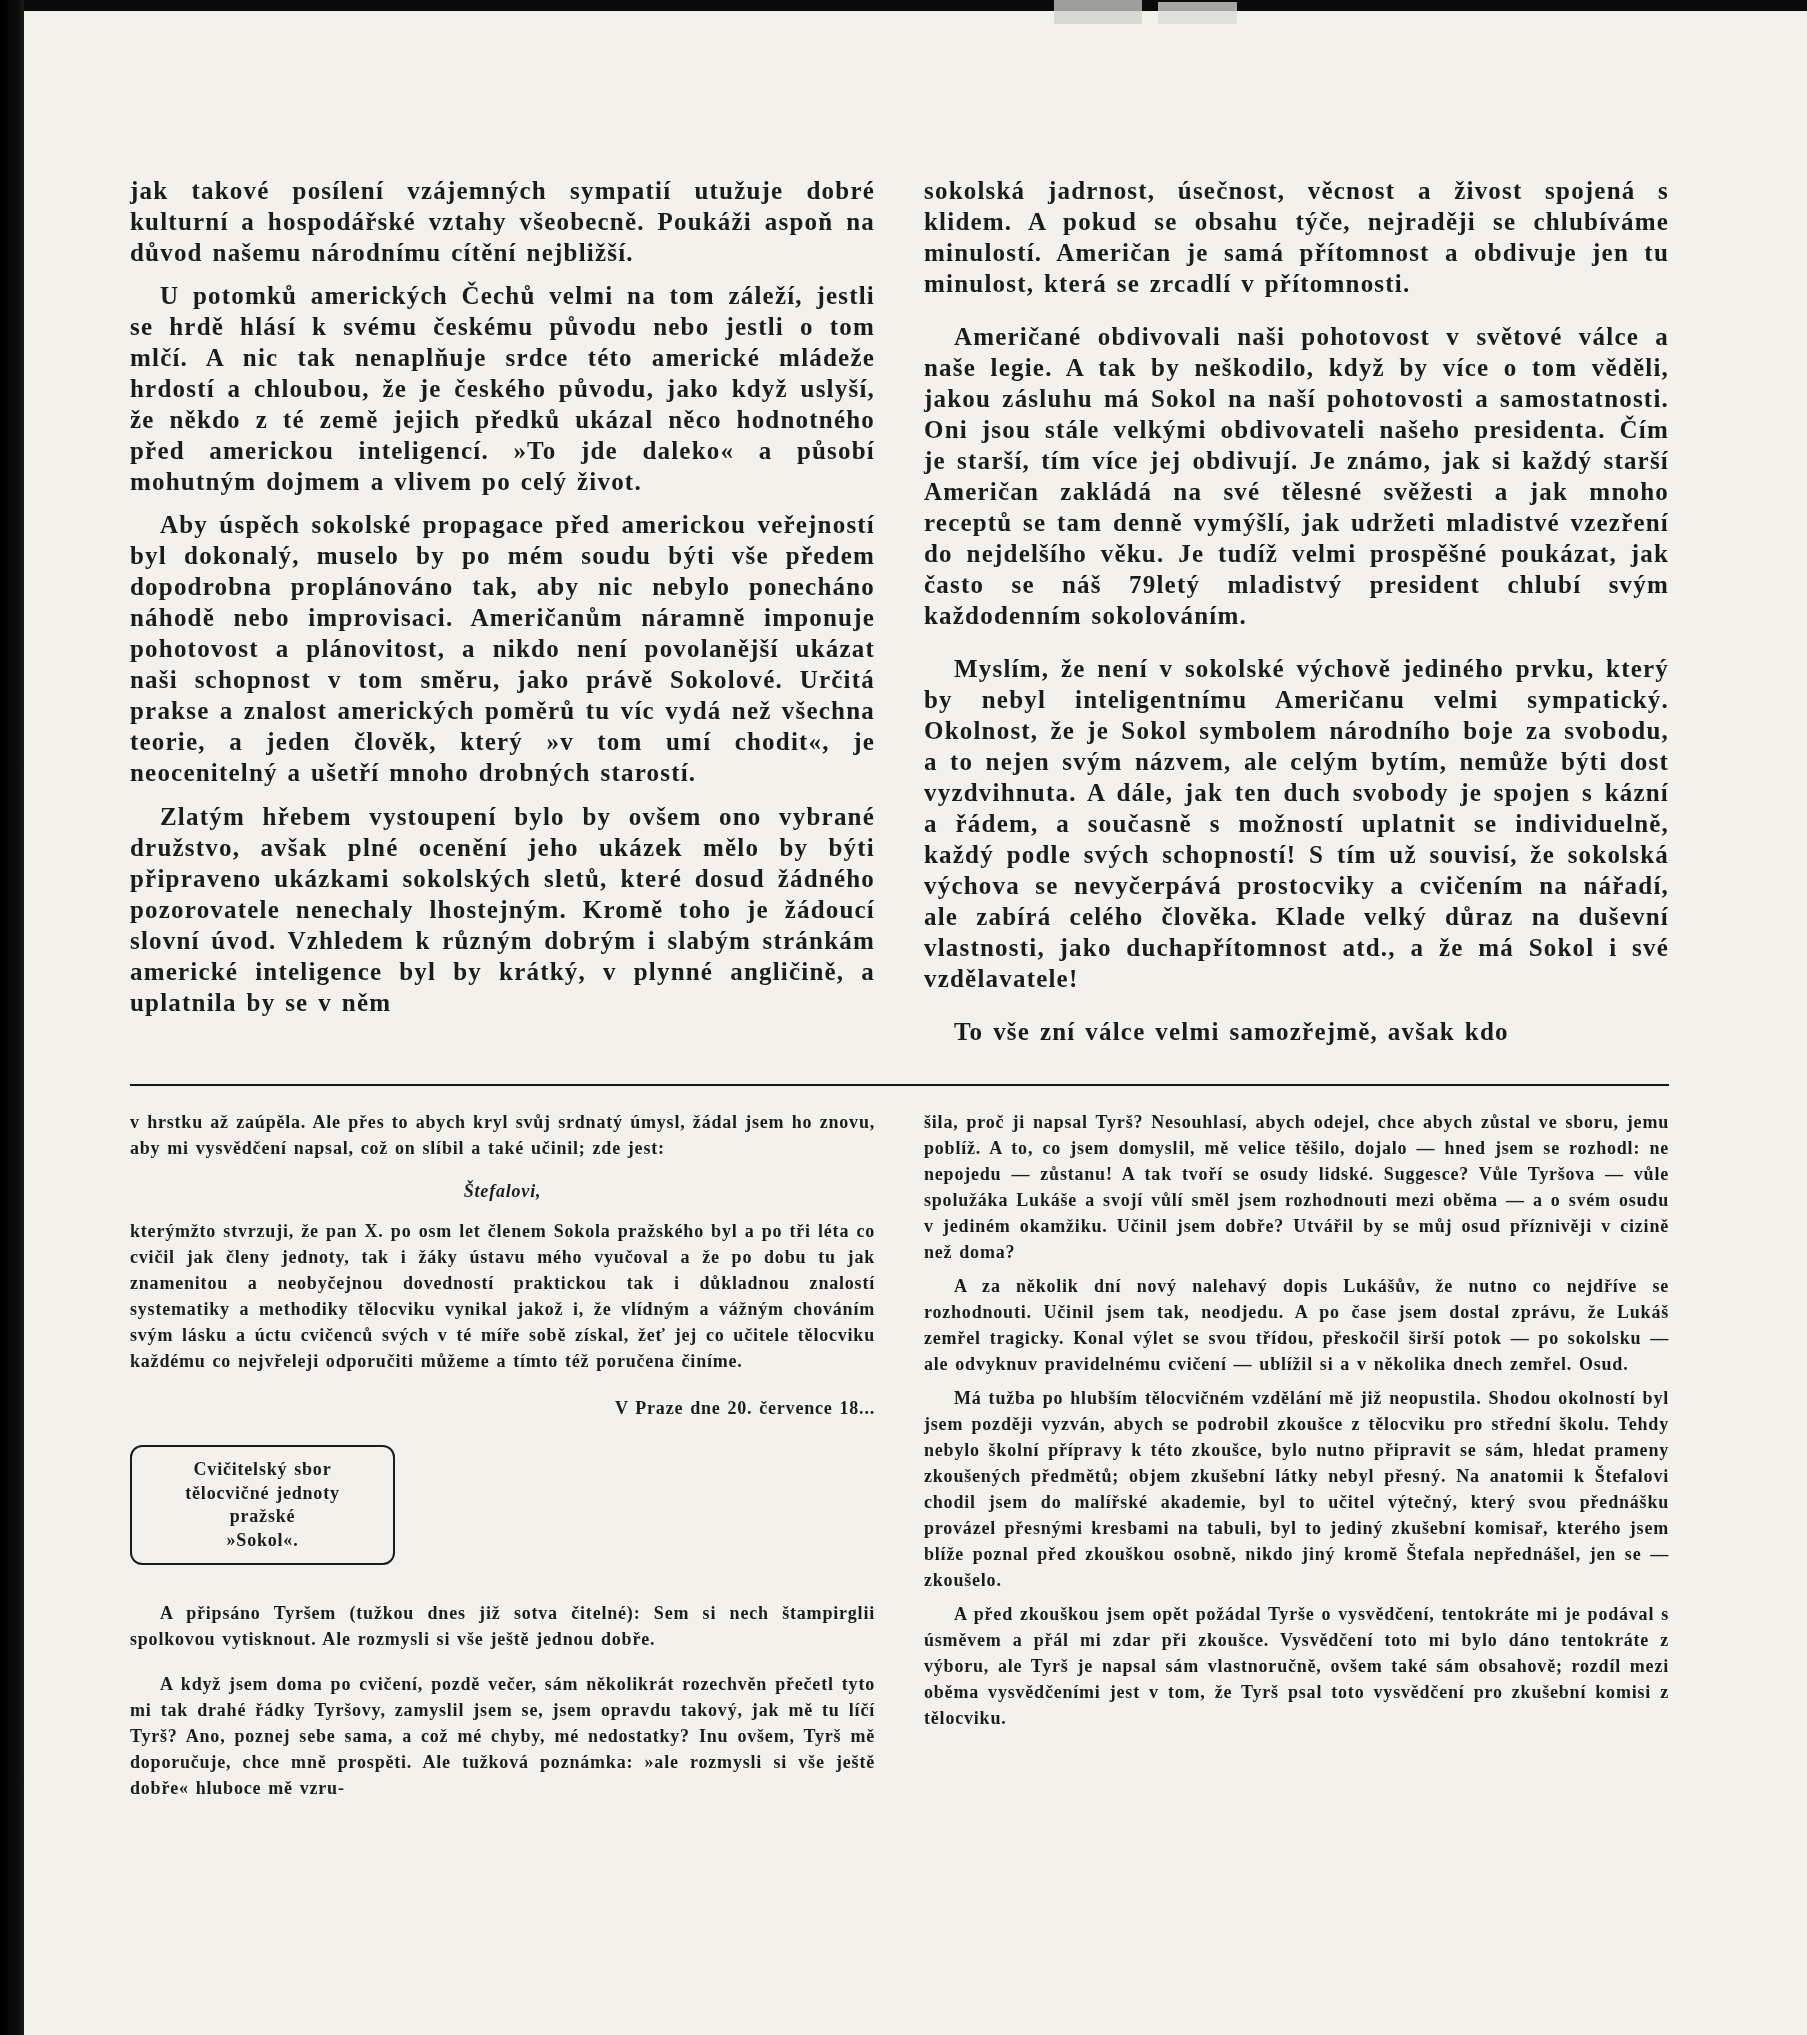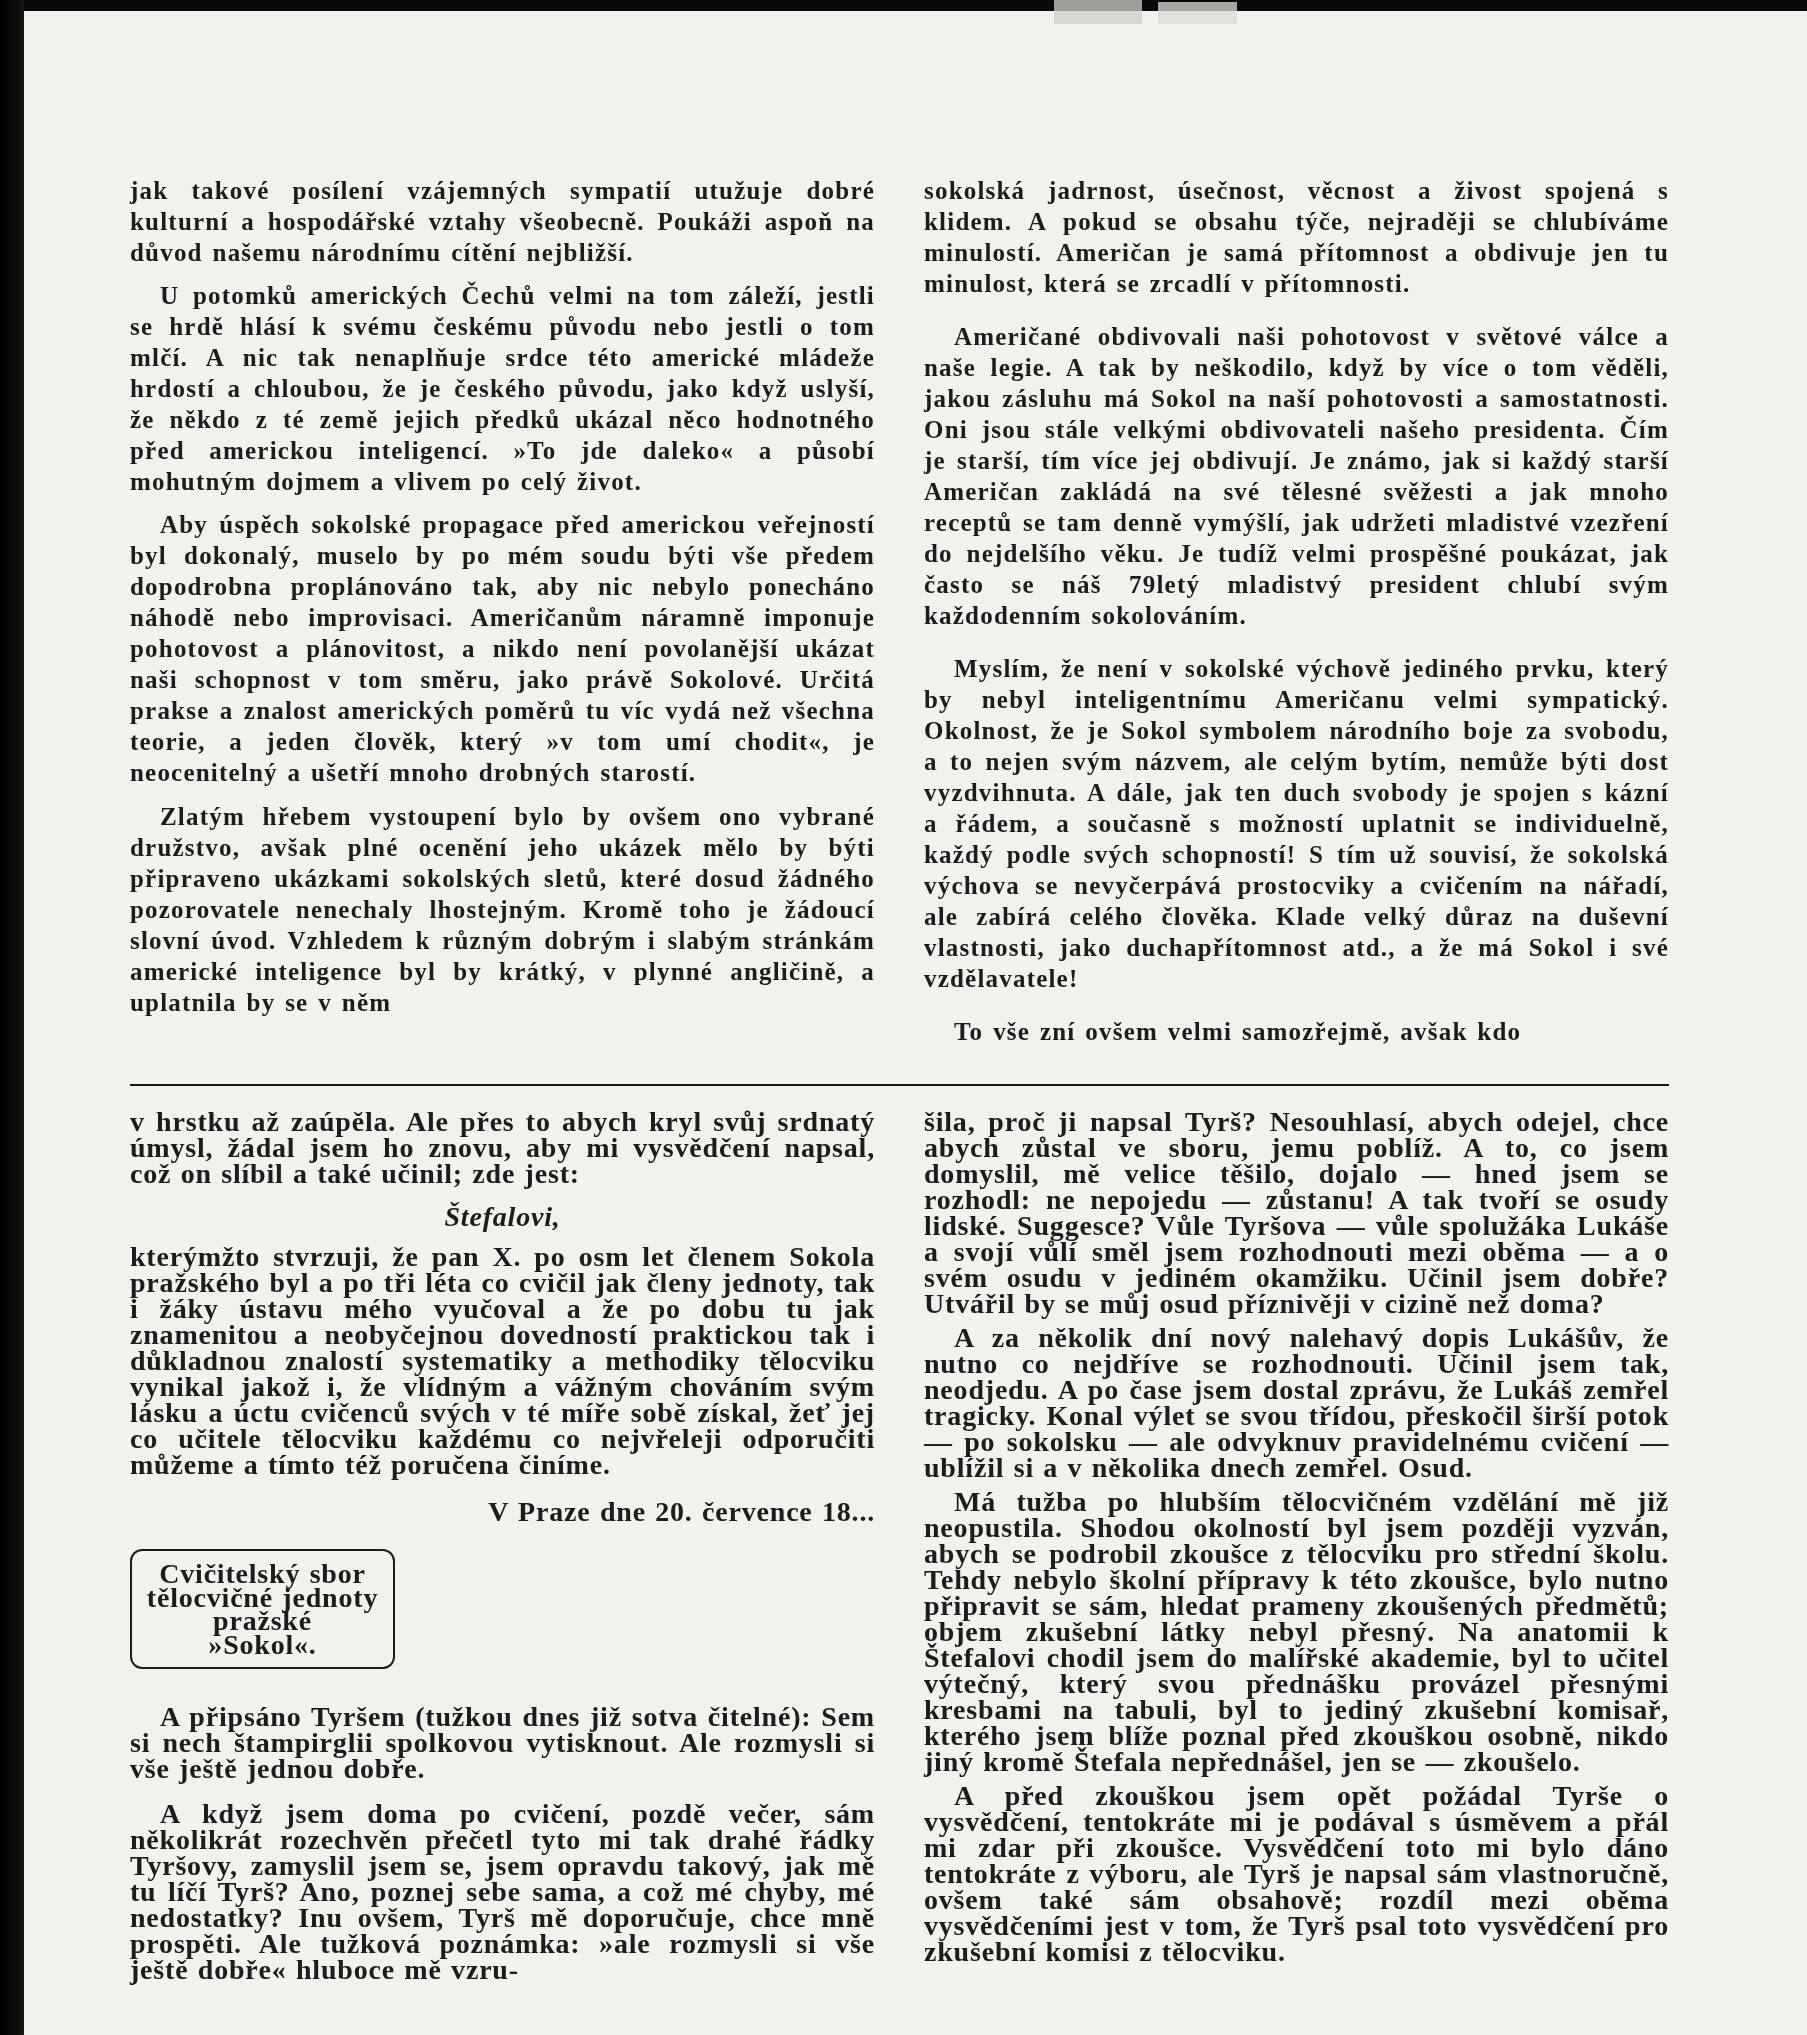--- a/index.html
+++ b/index.html
@@ -55,21 +55,21 @@
 
   .divider {
     border: none;
     border-top: 2.4px solid #161616;
     margin: 37px 0 23px 0;
     width: 100%;
   }
 
   
   .bottom-text {
-    font-size: 28px;
+    font-size: 18px;
     line-height: 26px;
     font-weight: 700;
     letter-spacing: 0.8px;
     word-spacing: 1.6px;
   }
   .bottom-text .colR p + p { margin-top: 8px; }
 
   .testimonial-heading {
     text-align: center;
     font-style: italic;
@@ -119,21 +119,21 @@
       <div class="col colL">
         <p>jak takové posílení vzájemných sympatií utužuje dobré kulturní a hospodářské vztahy všeobecně. Poukáži aspoň na důvod našemu národnímu cítění nejbližší.</p>
         <p class="indent">U potomků amerických Čechů velmi na tom záleží, jestli se hrdě hlásí k svému českému původu nebo jestli o tom mlčí. A nic tak nenaplňuje srdce této americké mládeže hrdostí a chloubou, že je českého původu, jako když uslyší, že někdo z té země jejich předků ukázal něco hodnotného před americkou inteligencí. »To jde daleko« a působí mohutným dojmem a vlivem po celý život.</p>
         <p class="indent">Aby úspěch sokolské propagace před americkou veřejností byl dokonalý, muselo by po mém soudu býti vše předem dopodrobna proplánováno tak, aby nic nebylo ponecháno náhodě nebo improvisaci. Američanům náramně imponuje pohotovost a plánovitost, a nikdo není povolanější ukázat naši schopnost v tom směru, jako právě Sokolové. Určitá prakse a znalost amerických poměrů tu víc vydá než všechna teorie, a jeden člověk, který »v tom umí chodit«, je neocenitelný a ušetří mnoho drobných starostí.</p>
         <p class="indent">Zlatým hřebem vystoupení bylo by ovšem ono vybrané družstvo, avšak plné ocenění jeho ukázek mělo by býti připraveno ukázkami sokolských sletů, které dosud žádného pozorovatele nenechaly lhostejným. Kromě toho je žádoucí slovní úvod. Vzhledem k různým dobrým i slabým stránkám americké inteligence byl by krátký, v plynné angličině, a uplatnila by se v něm</p>
       </div>
       <div class="col colR">
         <p>sokolská jadrnost, úsečnost, věcnost a živost spojená s klidem. A pokud se obsahu týče, nejraději se chlubíváme minulostí. Američan je samá přítomnost a obdivuje jen tu minulost, která se zrcadlí v přítomnosti.</p>
         <p class="indent">Američané obdivovali naši pohotovost v světové válce a naše legie. A tak by neškodilo, když by více o tom věděli, jakou zásluhu má Sokol na naší pohotovosti a samostatnosti. Oni jsou stále velkými obdivovateli našeho presidenta. Čím je starší, tím více jej obdivují. Je známo, jak si každý starší Američan zakládá na své tělesné svěžesti a jak mnoho receptů se tam denně vymýšlí, jak udržeti mladistvé vzezření do nejdelšího věku. Je tudíž velmi prospěšné poukázat, jak často se náš 79letý mladistvý president chlubí svým každodenním sokolováním.</p>
         <p class="indent">Myslím, že není v sokolské výchově jediného prvku, který by nebyl inteligentnímu Američanu velmi sympatický. Okolnost, že je Sokol symbolem národního boje za svobodu, a to nejen svým názvem, ale celým bytím, nemůže býti dost vyzdvihnuta. A dále, jak ten duch svobody je spojen s kázní a řádem, a současně s možností uplatnit se individuelně, každý podle svých schopností! S tím už souvisí, že sokolská výchova se nevyčerpává prostocviky a cvičením na nářadí, ale zabírá celého člověka. Klade velký důraz na duševní vlastnosti, jako duchapřítomnost atd., a že má Sokol i své vzdělavatele!</p>
-        <p class="indent">To vše zní ovšem velmi samozřejmě, avšak kdo</p>
+        <p class="indent">To vše zní válce velmi samozřejmě, avšak kdo</p>
       </div>
     </section>
 
     <hr class="divider">
 
     <section class="columns bottom-text">
       <div class="col colL">
         <p>v hrstku až zaúpěla. Ale přes to abych kryl svůj srdnatý úmysl, žádal jsem ho znovu, aby mi vysvědčení napsal, což on slíbil a také učinil; zde jest:</p>
         <p class="testimonial-heading">Štefalovi,</p>
         <p>kterýmžto stvrzuji, že pan X. po osm let členem Sokola pražského byl a po tři léta co cvičil jak členy jednoty, tak i žáky ústavu mého vyučoval a že po dobu tu jak znamenitou a neobyčejnou dovedností praktickou tak i důkladnou znalostí systematiky a methodiky tělocviku vynikal jakož i, že vlídným a vážným chováním svým lásku a úctu cvičenců svých v té míře sobě získal, žeť jej co učitele tělocviku každému co nejvřeleji odporučiti můžeme a tímto též poručena činíme.</p>

